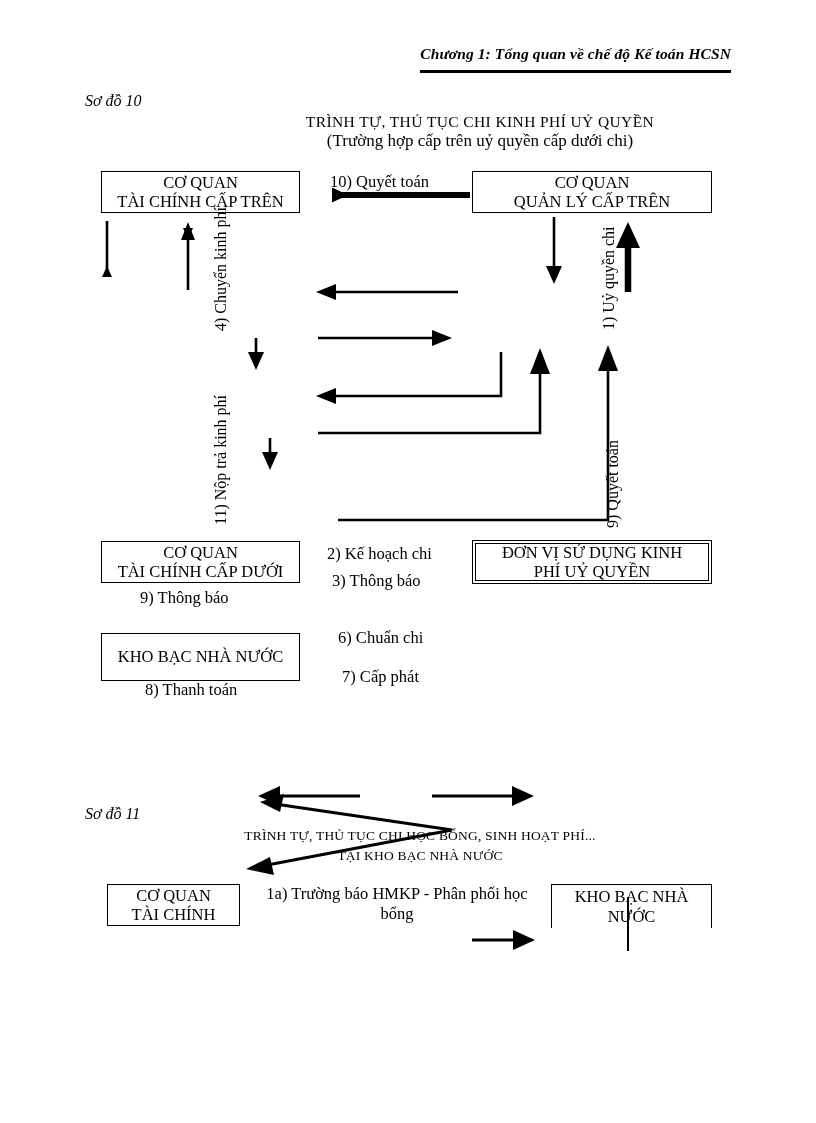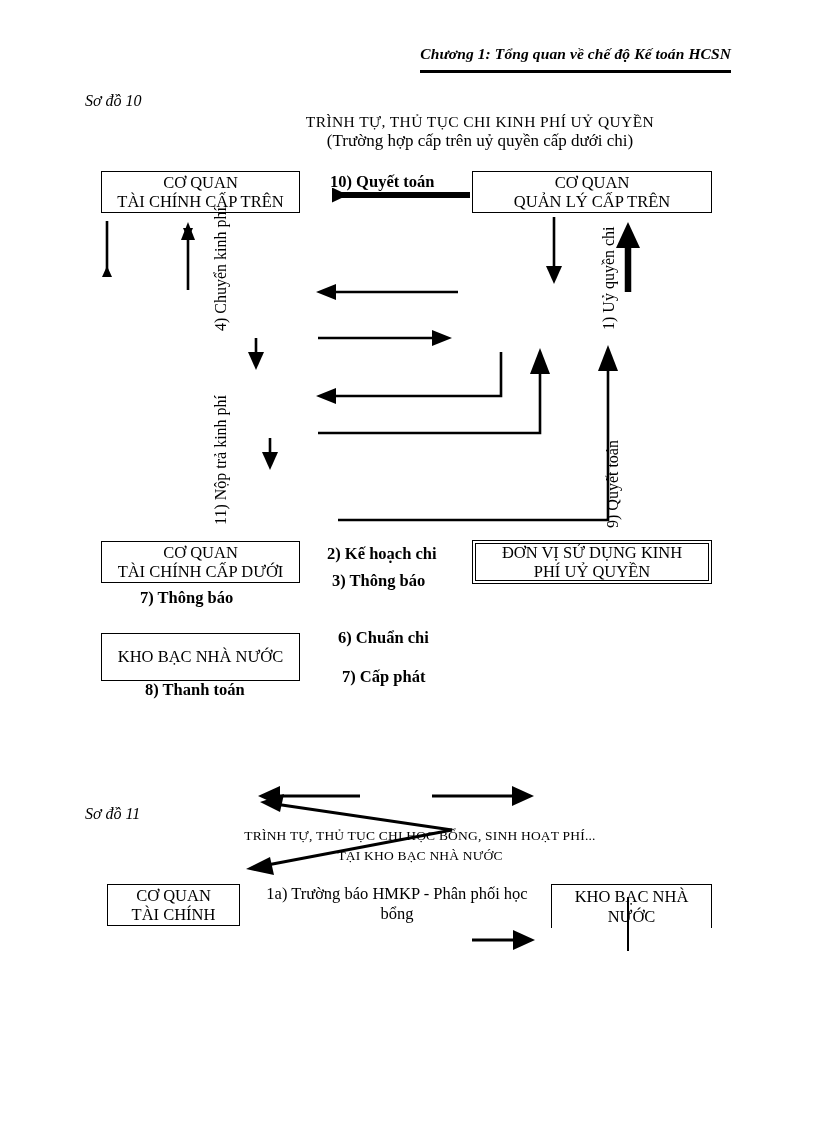--- a/index.html
+++ b/index.html
@@ -86,21 +86,20 @@
     text-align: center;
     font-size: 16.5px;
     line-height: 1.18;
     background: #fff;
   }
 
   
   .caption {
     font-size: 16.5px;
     white-space: nowrap;
-    font-weight: bold;
   }
   .caption-wrap {
     font-size: 16.5px;
     line-height: 1.22;
     text-align: center;
   }
 
   
   .vlabel {
     font-size: 16px;
@@ -171,21 +170,21 @@
   <div class="abs box dbl" style="left:475px; top:543px; width:234px; height:38px;">
     <div>
       <div>ĐƠN VỊ SỬ DỤNG KINH</div>
       <div>PHÍ UỶ QUYỀN</div>
     </div>
   </div>
 
   <div class="abs caption" style="left:327px; top:544px;">2) Kế hoạch chi</div>
   <div class="abs caption" style="left:332px; top:571px;">3) Thông báo</div>
 
-  <div class="abs caption" style="left:140px; top:588px;">7) Thông báo</div>
+  <div class="abs caption" style="left:140px; top:588px;">9) Thông báo</div>
 
   <div class="abs box" style="left:101px; top:633px; width:199px; height:48px;">
     <div>KHO BẠC NHÀ NƯỚC</div>
   </div>
 
   <div class="abs caption" style="left:338px; top:628px;">6) Chuẩn chi</div>
   <div class="abs caption" style="left:342px; top:667px;">7) Cấp phát</div>
 
   <div class="abs caption" style="left:145px; top:658px;margin-top:22px;">8) Thanh toán</div>
 

